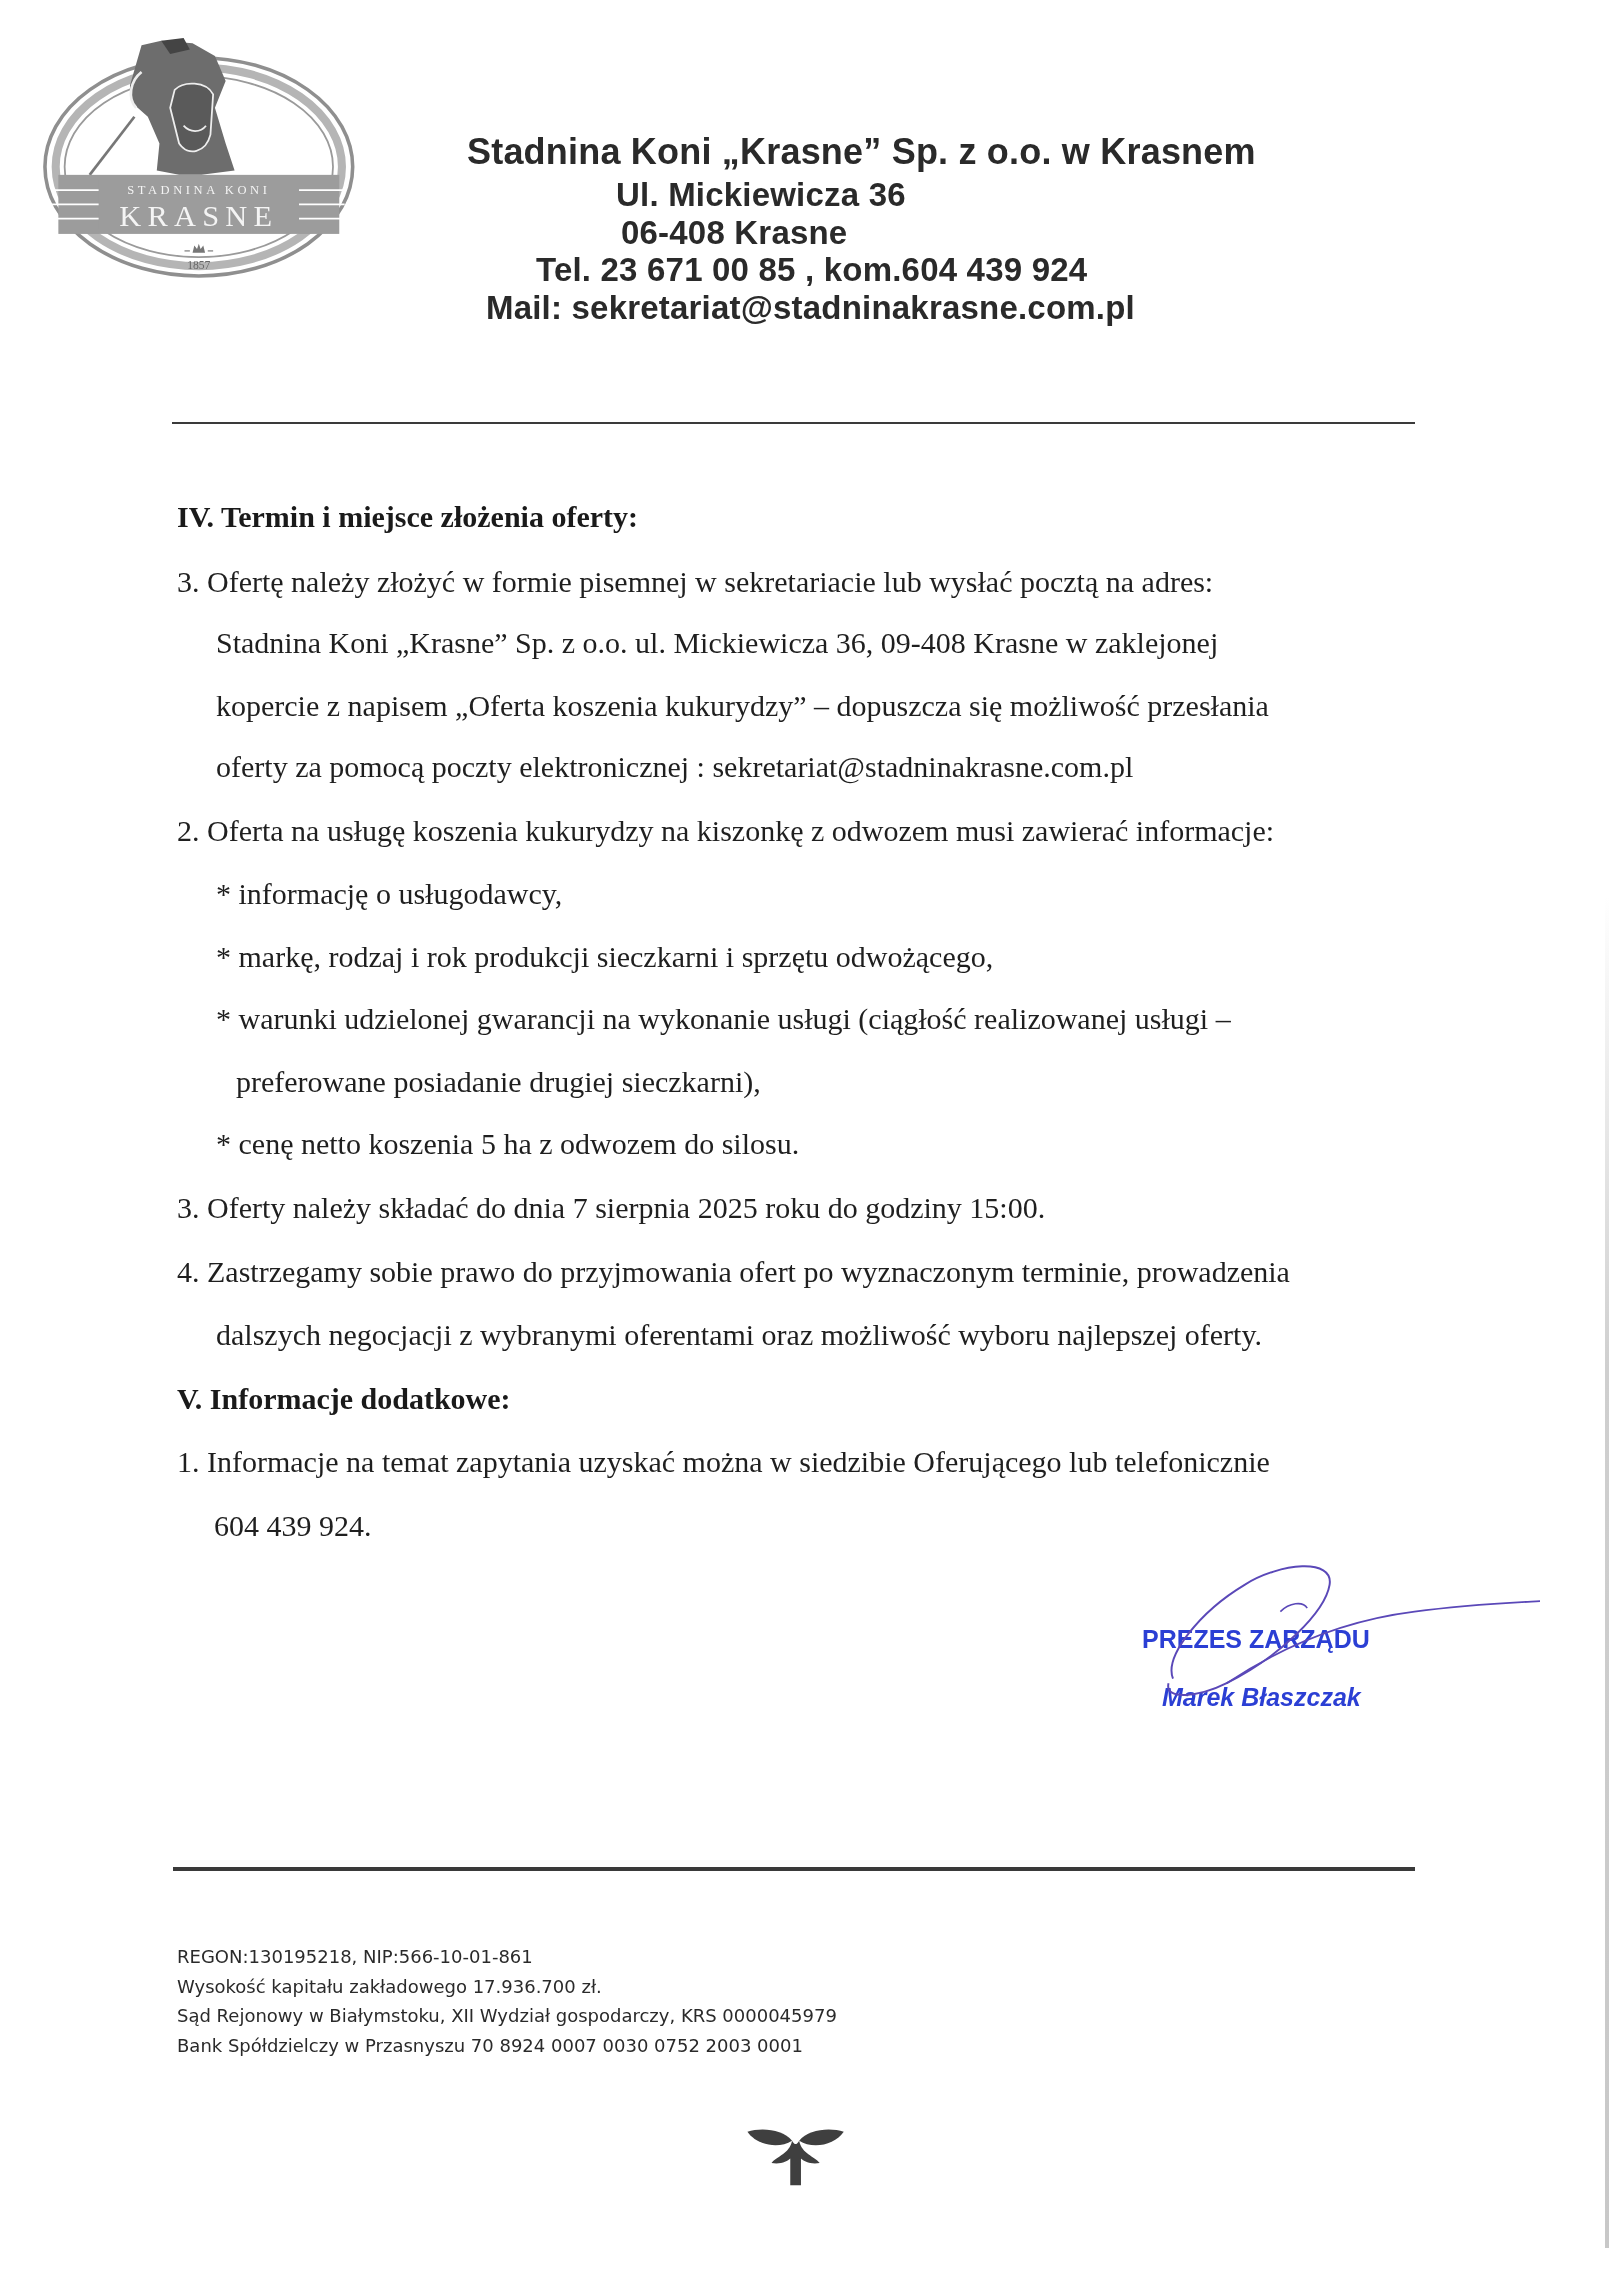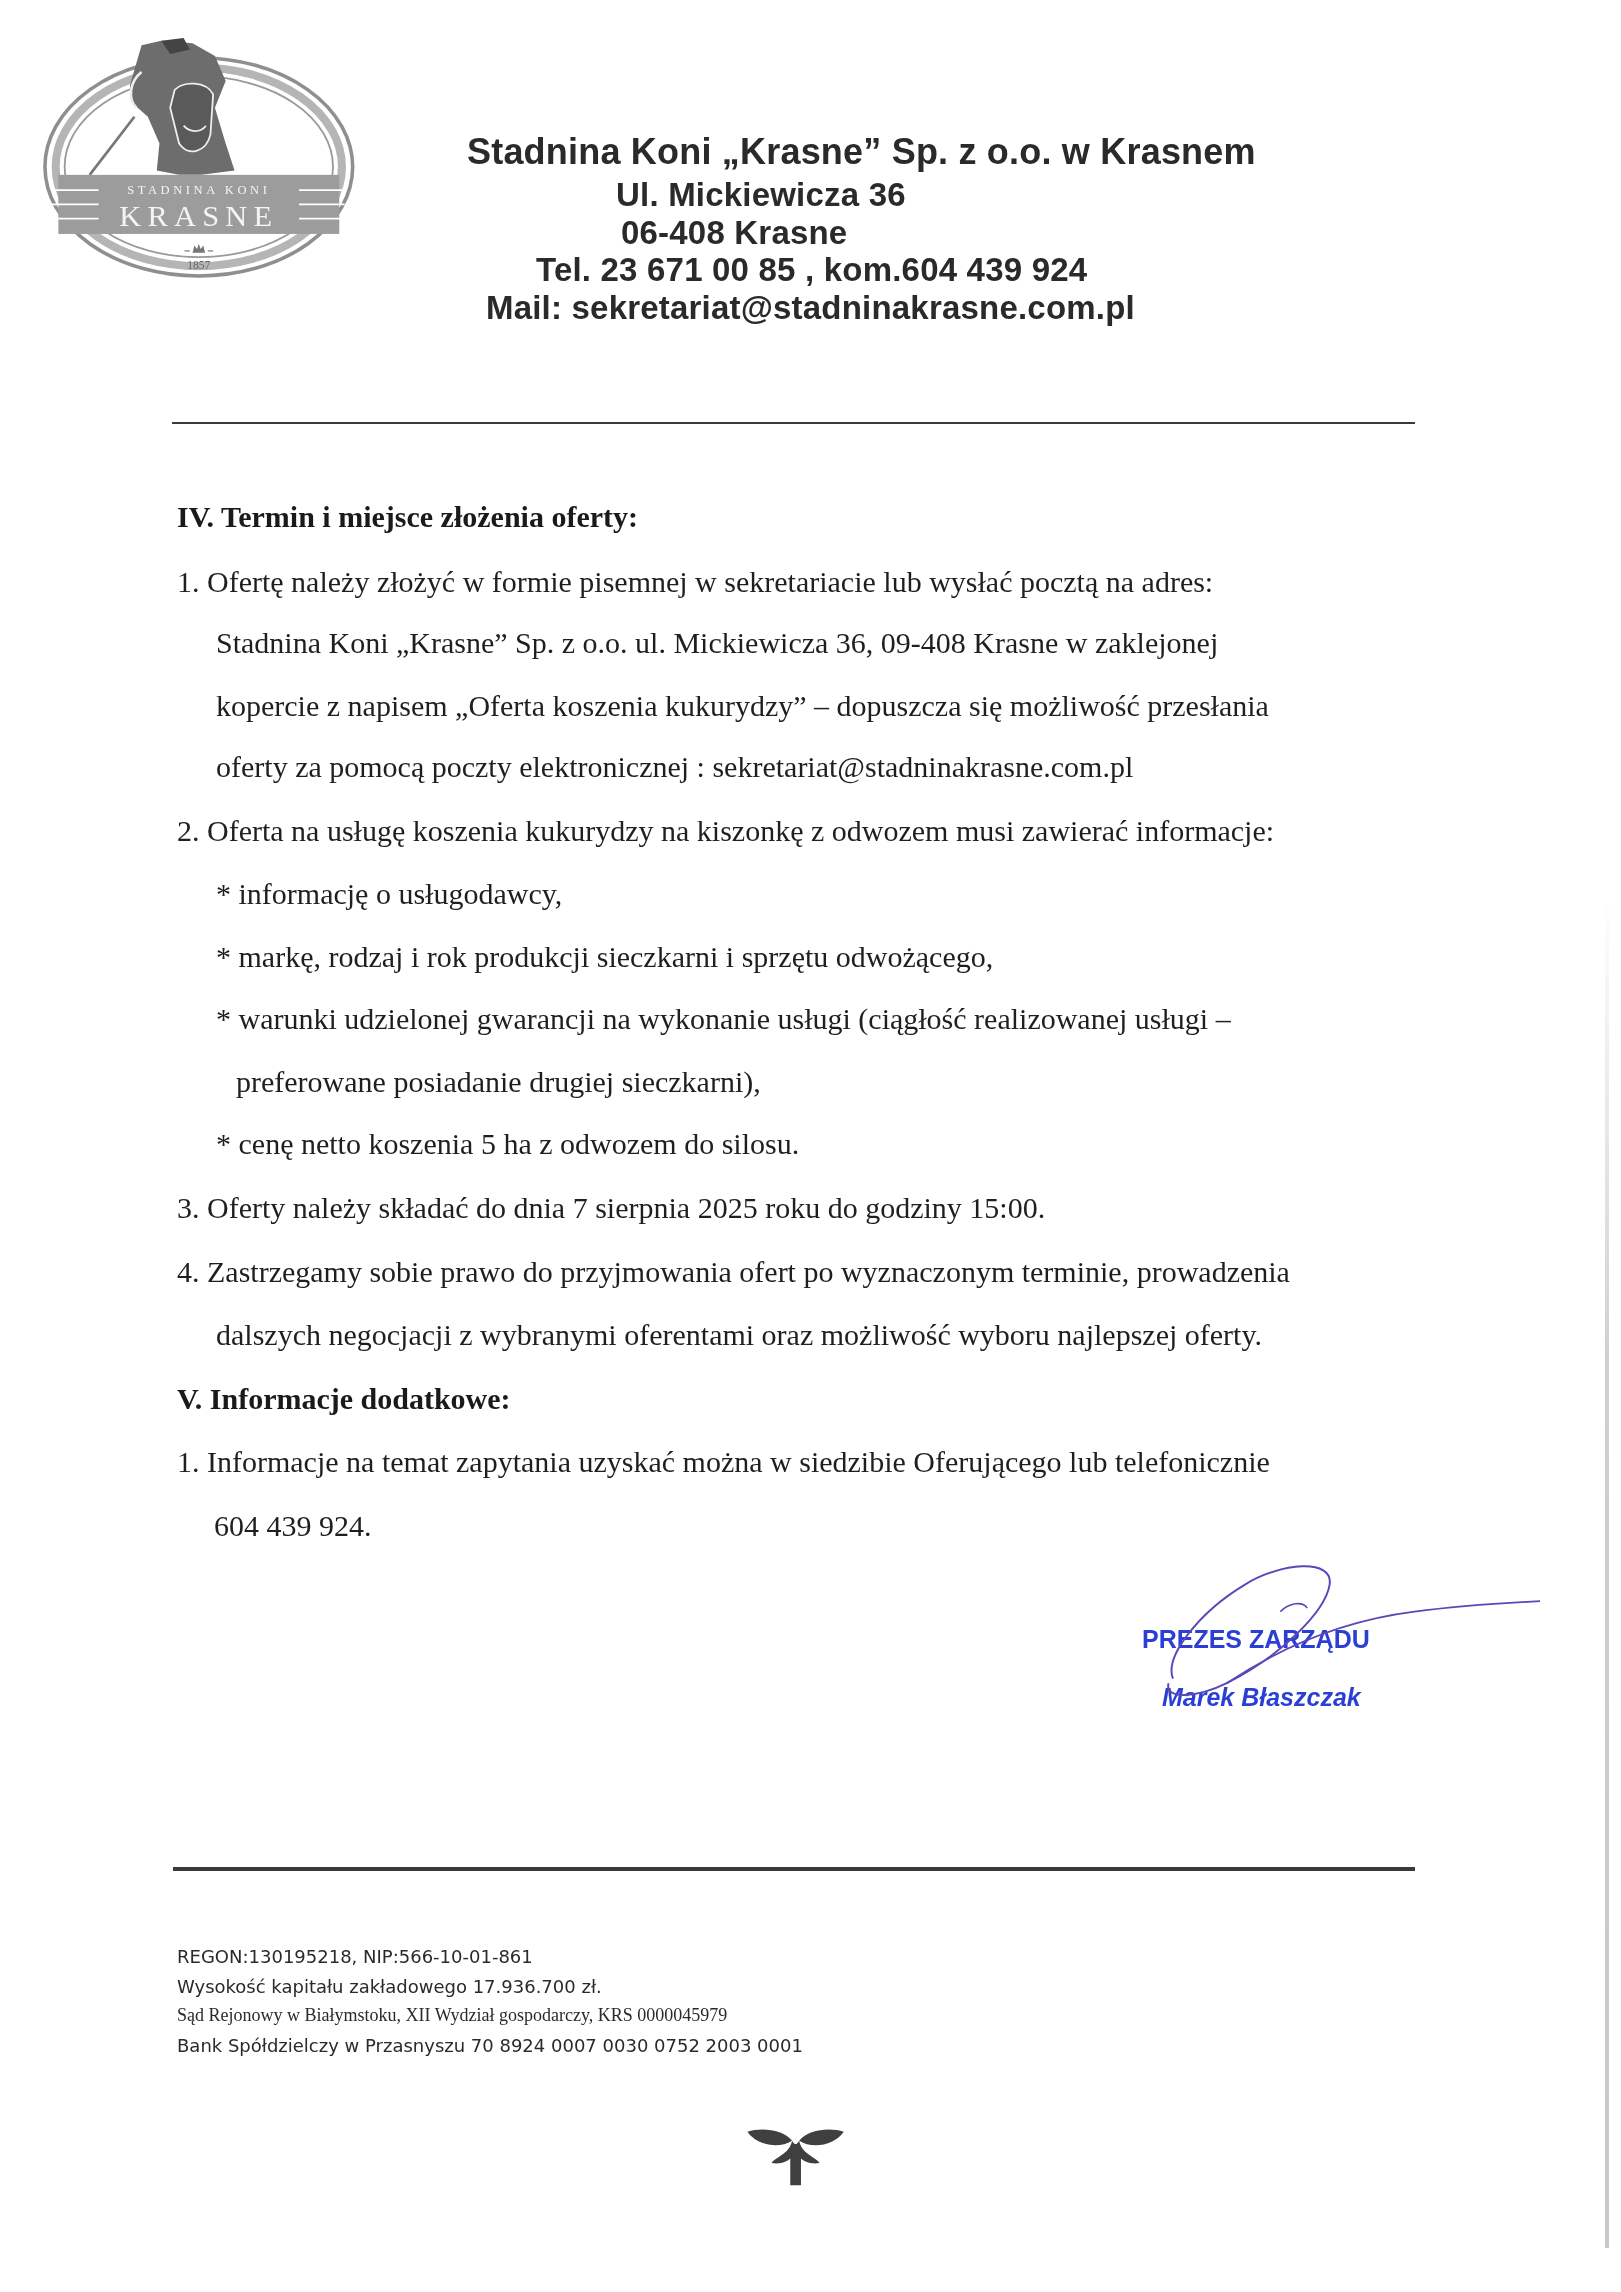--- a/index.html
+++ b/index.html
@@ -70,21 +70,21 @@
 
 <div class="abs lh lh-title" style="left:467px; top:93px;">Stadnina Koni „Krasne” Sp. z o.o. w Krasnem</div>
 <div class="abs lh" style="left:616px; top:136px;">Ul. Mickiewicza 36</div>
 <div class="abs lh" style="left:621px; top:174px;">06-408 Krasne</div>
 <div class="abs lh" style="left:536px; top:211px;">Tel. 23 671 00 85 , kom.604 439 924</div>
 <div class="abs lh" style="left:486px; top:249px;">Mail: sekretariat@stadninakrasne.com.pl</div>
 
 <div class="rule" style="left:172px; top:422px; width:1243px; height:1.8px;"></div>
 
 <div class="abs heading" style="left:177px; top:459px;">IV. Termin i miejsce złożenia oferty:</div>
-<div class="abs body-line" style="left:177px; top:524px;">1. Ofertę należy złożyć w formie pisemnej w sekretariacie lub wysłać pocztą  na adres:</div>
+<div class="abs body-line" style="left:177px; top:524px;">3. Ofertę należy złożyć w formie pisemnej w sekretariacie lub wysłać pocztą  na adres:</div>
 <div class="abs body-line" style="left:216px; top:585px;">Stadnina Koni „Krasne” Sp. z o.o. ul. Mickiewicza 36, 09-408 Krasne w zaklejonej</div>
 <div class="abs body-line" style="left:216px; top:648px;">kopercie z napisem „Oferta koszenia kukurydzy” – dopuszcza się możliwość przesłania</div>
 <div class="abs body-line" style="left:216px; top:709px;">oferty za pomocą poczty elektronicznej : sekretariat@stadninakrasne.com.pl</div>
 <div class="abs body-line" style="left:177px; top:773px;">2. Oferta na usługę koszenia kukurydzy na kiszonkę z odwozem musi zawierać informacje:</div>
 <div class="abs body-line" style="left:216px; top:836px;">* informację o usługodawcy,</div>
 <div class="abs body-line" style="left:216px; top:899px;">* markę, rodzaj i rok produkcji sieczkarni i sprzętu odwożącego,</div>
 <div class="abs body-line" style="left:216px; top:961px;">* warunki udzielonej gwarancji na wykonanie usługi (ciągłość realizowanej usługi –</div>
 <div class="abs body-line" style="left:236px; top:1024px;">preferowane posiadanie drugiej sieczkarni),</div>
 <div class="abs body-line" style="left:216px; top:1086px;">* cenę netto koszenia 5 ha z odwozem do silosu.</div>
 <div class="abs body-line" style="left:177px; top:1150px;">3. Oferty należy składać do dnia 7 sierpnia 2025 roku do godziny 15:00.</div>
@@ -99,21 +99,21 @@
 <div class="abs stamp stamp-name" style="left:1162px; top:1643px;">Marek Błaszczak</div>
 <svg id="sig" viewBox="0 0 440 190">
   <path d="M30 145 C20 120, 60 70, 110 40 C150 15, 210 10, 205 40 C200 70, 150 120, 90 150 C60 165, 20 170, 25 150" fill="none" stroke="#5a48b8" stroke-width="2.2"></path>
   <path d="M90 150 C150 110, 220 80, 300 70 C360 62, 410 60, 445 58" fill="none" stroke="#5a48b8" stroke-width="2"></path>
   <path d="M150 70 C160 60, 175 58, 180 66" fill="none" stroke="#5a48b8" stroke-width="1.8"></path>
 </svg>
 
 <div class="rule" style="left:173px; top:1867px; width:1242px; height:3.6px;"></div>
 <div class="abs foot" style="left:177px; top:1904px;">REGON:130195218,  NIP:566-10-01-861</div>
 <div class="abs foot" style="left:177px; top:1934px;">Wysokość kapitału zakładowego 17.936.700 zł.</div>
-<div class="abs foot" style="left:177px; top:1963px;font-family:Liberation Serif, serif;">Sąd Rejonowy w Białymstoku, XII Wydział gospodarczy, KRS 0000045979</div>
+<div class="abs foot" style="left:177px; top:1963px;">Sąd Rejonowy w Białymstoku, XII Wydział gospodarczy, KRS 0000045979</div>
 <div class="abs foot" style="left:177px; top:1993px;text-align:center;">Bank Spółdzielczy w Przasnyszu 70 8924 0007 0030 0752 2003 0001</div>
 
 <svg id="emblem" viewBox="0 0 120 90">
   <path d="M5 15 C20 10, 45 12, 55 25 C40 35, 15 30, 5 15 Z" fill="#3f3f3f"></path>
   <path d="M113 15 C98 10, 73 12, 63 25 C78 35, 103 30, 113 15 Z" fill="#3f3f3f"></path>
   <path d="M55 25 C58 30, 60 30, 63 25 C66 40, 80 42, 86 50 C76 52, 68 48, 65 45 L65 75 L53 75 L53 45 C50 48, 42 52, 32 50 C38 42, 52 40, 55 25 Z" fill="#3f3f3f"></path>
 </svg>
 
 <div class="edge-shadow"></div>
 

